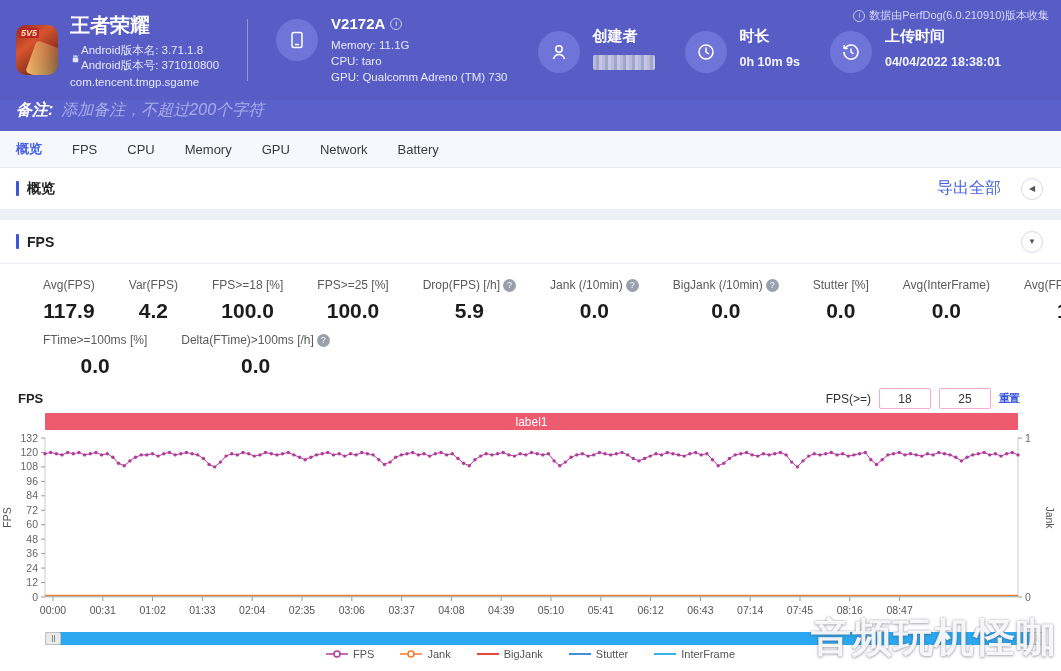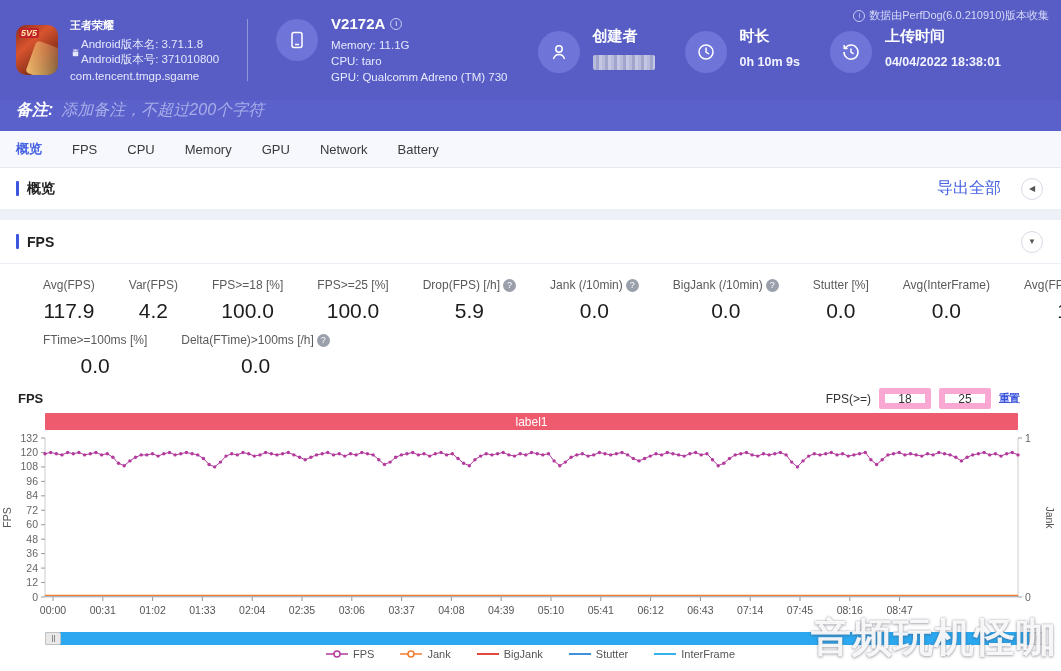--- a/index.html
+++ b/index.html
@@ -9,21 +9,21 @@
 
   
   .hdr { position:relative; height:100px; background:#575dc5; color:#fff; display:flex; align-items:center; padding:0 16px; }
   .src-note { position:absolute; top:8px; right:12px; font-size:11px; color:#d6d9f6; display:flex; align-items:center; gap:4px; }
   .i-badge { display:inline-block; width:12px; height:12px; border:1px solid #c6caf2; border-radius:50%; font-size:8px; line-height:10px; text-align:center; color:#c6caf2; font-style:normal; }
   .game-icon { width:42px; height:50px; border-radius:10px; flex:0 0 auto;
     background:linear-gradient(140deg,#8a2c1d 0%,#d8542e 35%,#a03a20 60%,#2e1d12 100%); position:relative; overflow:hidden; }
   .game-icon .badge { position:absolute; top:3px; left:3px; font-size:9px; font-weight:bold; color:#ffe9a8; background:#c0202a; padding:0 2px; border-radius:2px; font-style:italic; }
   .game-icon .streak { position:absolute; right:-6px; bottom:-4px; width:34px; height:34px; background:linear-gradient(45deg,rgba(255,210,120,.85),rgba(255,240,200,.1)); transform:rotate(20deg); border-radius:4px; }
   .game-info { margin-left:12px; }
-  .game-info .gname { font-size:11px; font-weight:bold; margin-bottom:4px; }
+  .game-info .gname { font-size:20px; font-weight:bold; margin-bottom:4px; }
   .gver { display:flex; gap:0; font-size:11.5px; color:#e4e6fb; line-height:15px; }
   .droid { width:11px; margin-top:2px; flex:0 0 auto; }
   .gpkg { font-size:11.5px; color:#e4e6fb; margin-top:3px; }
   .vdiv { width:1px; height:62px; background:rgba(255,255,255,.35); margin:0 28px; }
   .hgroup { display:flex; align-items:flex-start; gap:13px; margin-right:30px; }
   .circ { width:42px; height:42px; border-radius:50%; background:#6e74d8; display:flex; align-items:center; justify-content:center; flex:0 0 auto; margin-top:4px; }
   .hg-title { font-size:15px; font-weight:bold; display:flex; align-items:center; gap:5px; }
   .hg-sub { font-size:11.5px; color:#e7e9fc; margin-top:5px; line-height:16px; }
   .hg-val { font-size:12.5px; color:#f2f3ff; margin-top:9px; font-weight:bold; }
   .blur-name { width:62px; height:15px; margin-top:9px; border-radius:2px; opacity:.85;
@@ -50,27 +50,27 @@
   .ovr-row { height:42px; border-bottom:1px solid #eceef5; }
   .band { height:10px; background:#eef0f8; }
   .fps-row { height:44px; border-bottom:1px solid #eceef5; }
 
   
   .metrics { display:flex; padding:14px 0 0 26px; flex-wrap:nowrap; }
   .metrics.row2 { padding-top:10px; }
   .metric { text-align:center; padding:0 17px; }
   .m-label { font-size:12px; color:#5a5a5a; white-space:nowrap; display:flex; align-items:center; justify-content:center; gap:3px; }
   .help { display:inline-block; width:13px; height:13px; border-radius:50%; background:#9aa0ab; color:#fff; font-size:9px; line-height:13px; text-align:center; }
-  .m-value { font-size:21px; font-weight:normal; color:#1c1c1c; margin-top:7px; }
+  .m-value { font-size:21px; font-weight:bold; color:#1c1c1c; margin-top:7px; }
 
   
   .chart-head { display:flex; align-items:center; justify-content:space-between; padding:10px 42px 4px 18px; }
   .chart-title { font-size:13px; font-weight:bold; color:#222; }
   .ctrl { display:flex; align-items:center; gap:8px; font-size:12px; color:#333; }
-  .ctrl input { width:52px; height:21px; border:6px solid #f9a8d4; border-radius:2px; text-align:center; font-size:12px; color:#333; }
+  .ctrl input { width:52px; height:21px; border:1px solid #f9a8d4; border-radius:2px; text-align:center; font-size:12px; color:#333; }
   .ctrl .apply { color:#3b56dd; font-weight:bold; font-size:11px; letter-spacing:-1px; cursor:pointer; }
   .banner { margin-left:45px; width:973px; height:17px; background:#ee5b6e; color:#fff; font-size:12px;
     display:flex; align-items:center; justify-content:center; border-radius:1px; }
   .scrollbar { position:relative; margin:2px 0 0 45px; width:1000px; height:13px; background:#2ba8f0; border-radius:2px; }
   .sb-handle { position:absolute; top:0; width:16px; height:13px; background:#e9e9e9; border:1px solid #c2c2c2; border-radius:2px;
     display:flex; align-items:center; justify-content:center; gap:1px; }
   .sb-handle i { display:block; width:1px; height:7px; background:#8a8a8a; }
   .legend { display:flex; justify-content:center; gap:26px; margin-top:3px; font-size:11px; color:#555; align-items:center; }
   .leg-item { display:flex; align-items:center; gap:5px; cursor:pointer; }
 

